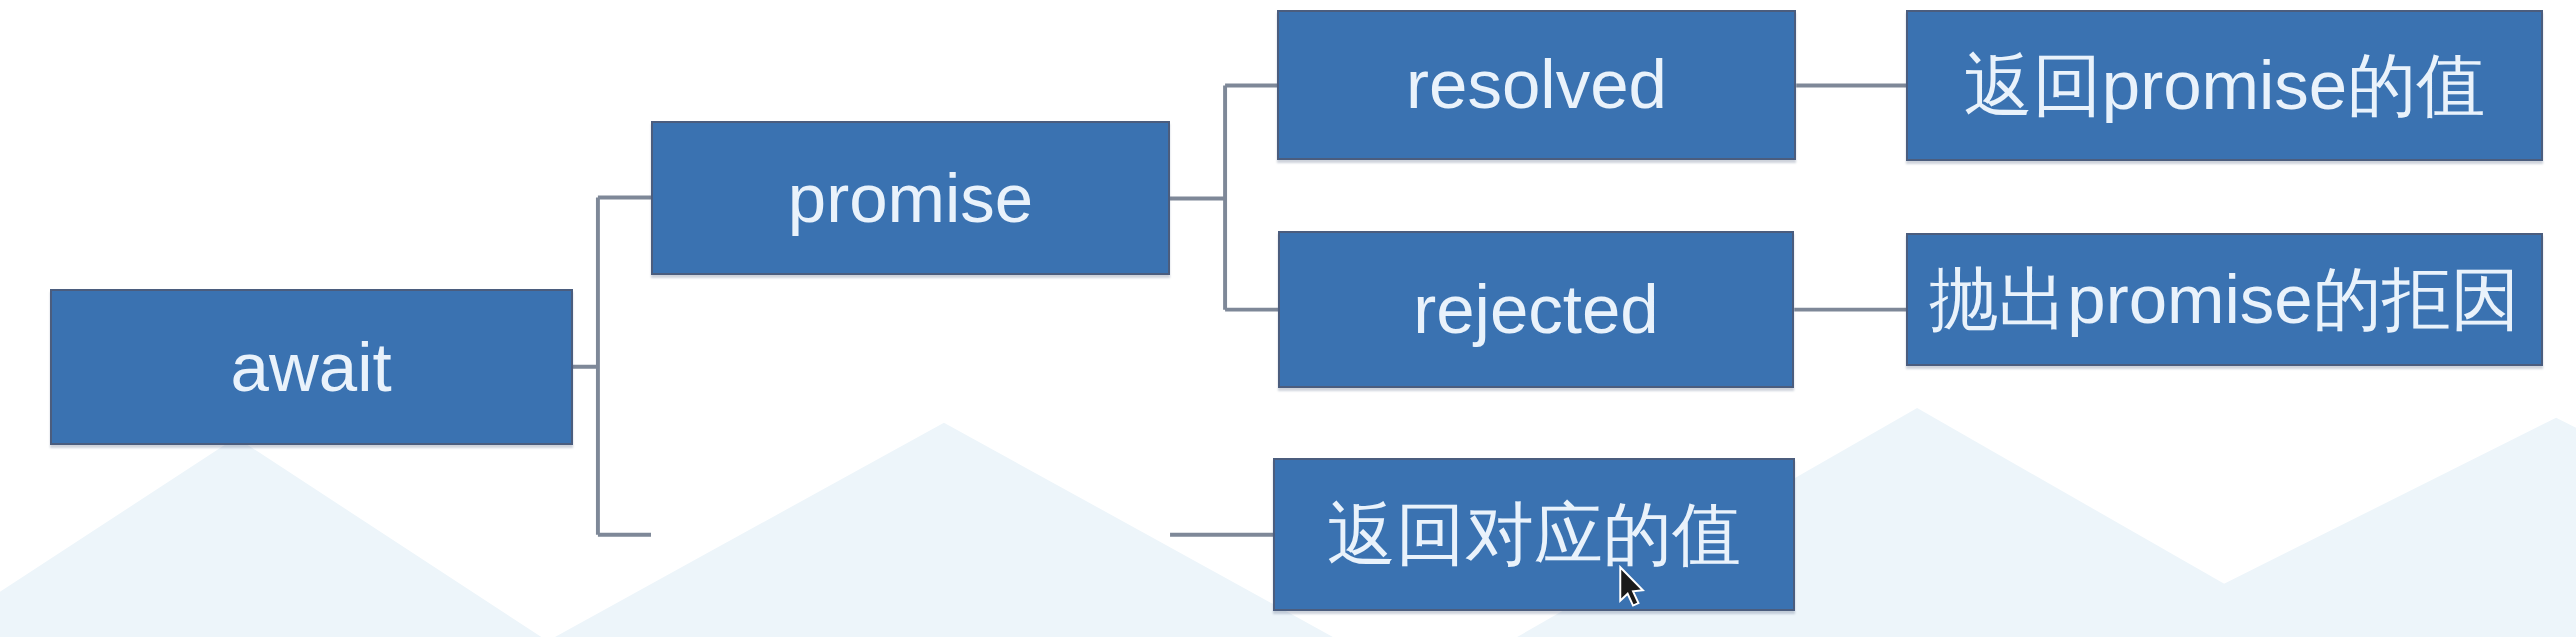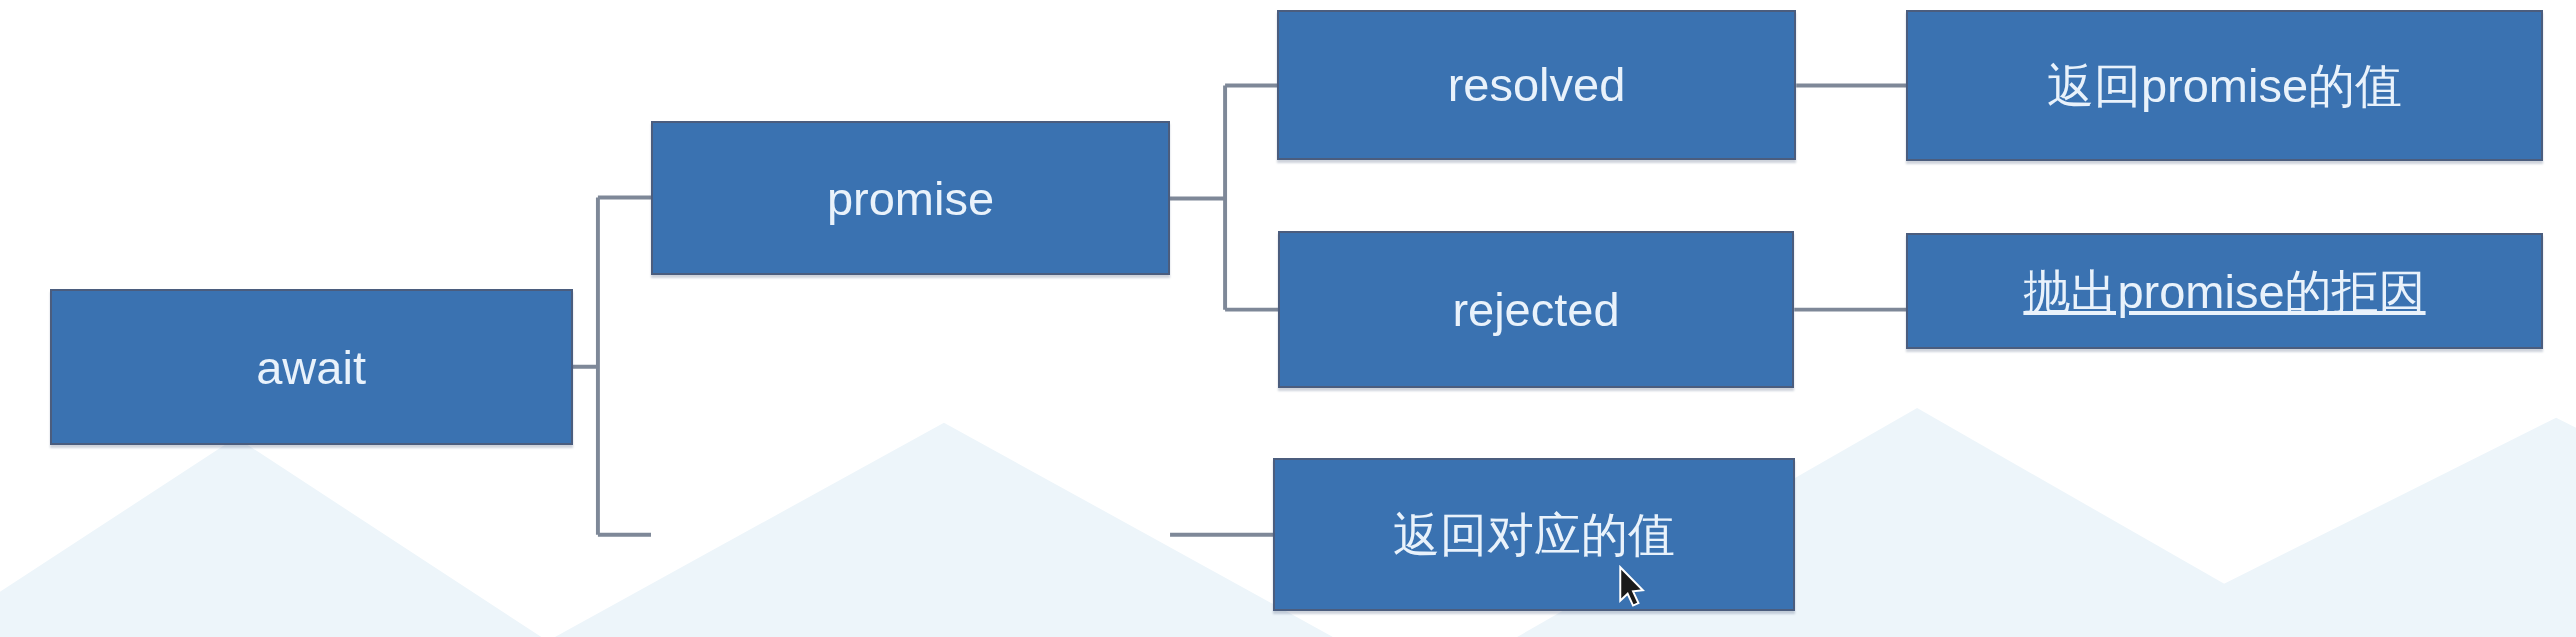--- a/index.html
+++ b/index.html
@@ -33,34 +33,34 @@
   }
   .node {
     position: absolute;
     box-sizing: border-box;
     display: flex;
     align-items: center;
     justify-content: center;
     background: var(--node-fill, #3a72b1);
     border: 2.9px solid var(--node-border, #4b5d7e);
     color: var(--node-text, #e9f2fb);
-    font-size: 47px;
+    font-size: 69px;
     line-height: 1;
     white-space: nowrap;
     box-shadow: 0 2.9px 2px rgba(60, 80, 110, 0.25);
   }
   
   #n-await      { left: 21.6px;   top: 289px; width: 523px; height: 156px; margin-left: 28px; }
   #n-promise    { left: 651px;  top: 121px; width: 519px; height: 154px; }
   #n-nonpromise { left: 651px;  top: 458px; width: 519px; height: 155px; }
   #n-resolved   { left: 1277px; top: 9.8px;  width: 519px; height: 150px; }
   #n-rejected   { left: 1278px; top: 231px; width: 516px; height: 157px; }
   #n-retcorr    { left: 1273px; top: 458px; width: 522px; height: 153px; }
   #n-retprom    { left: 1906px; top: 9.8px;  width: 637px; height: 151px; justify-content: center; }
-  #n-throw     { left: 1906px; top: 233px; width: 637px; height: 116px; text-decoration: underline; }
+  #n-throw     { left: 1906px; top: 233px; width: 637px; height: 133px; }
   #cursor-layer path {
     fill: #1a1a1a;
     stroke: #ffffff;
     stroke-width: 2;
   }
 </style>
 </head>
 <body>
 
 <div id="canvas">

